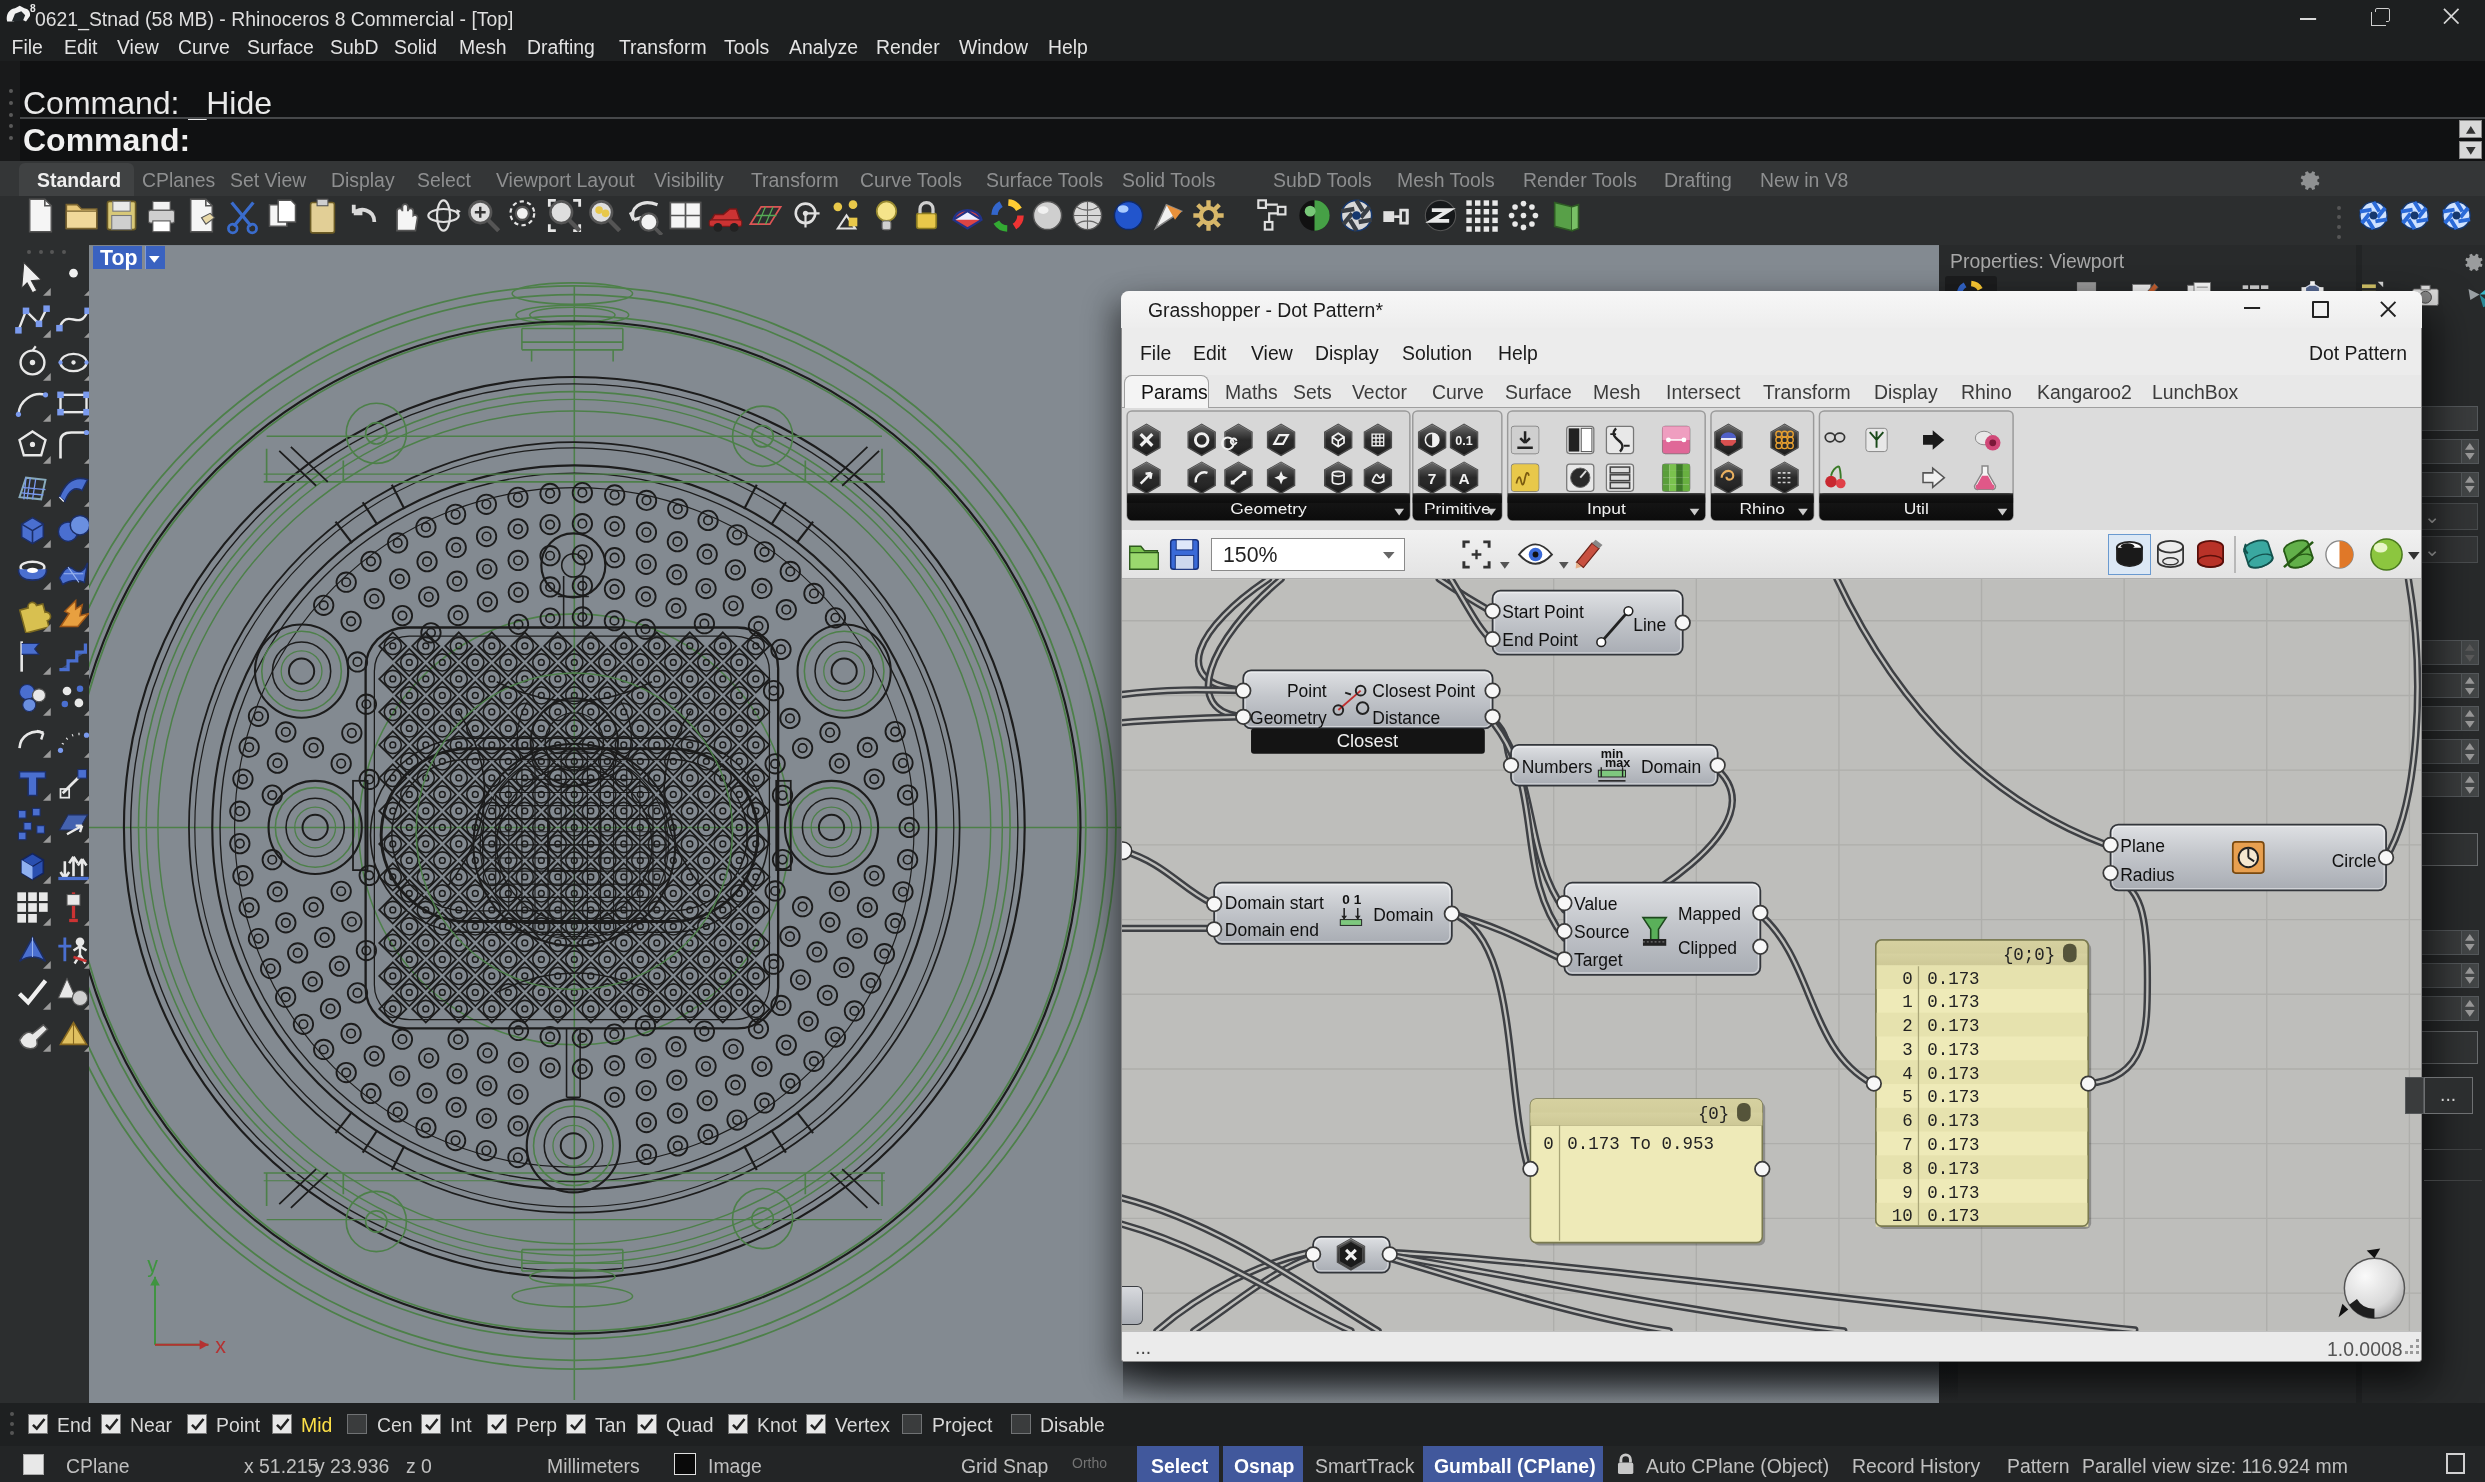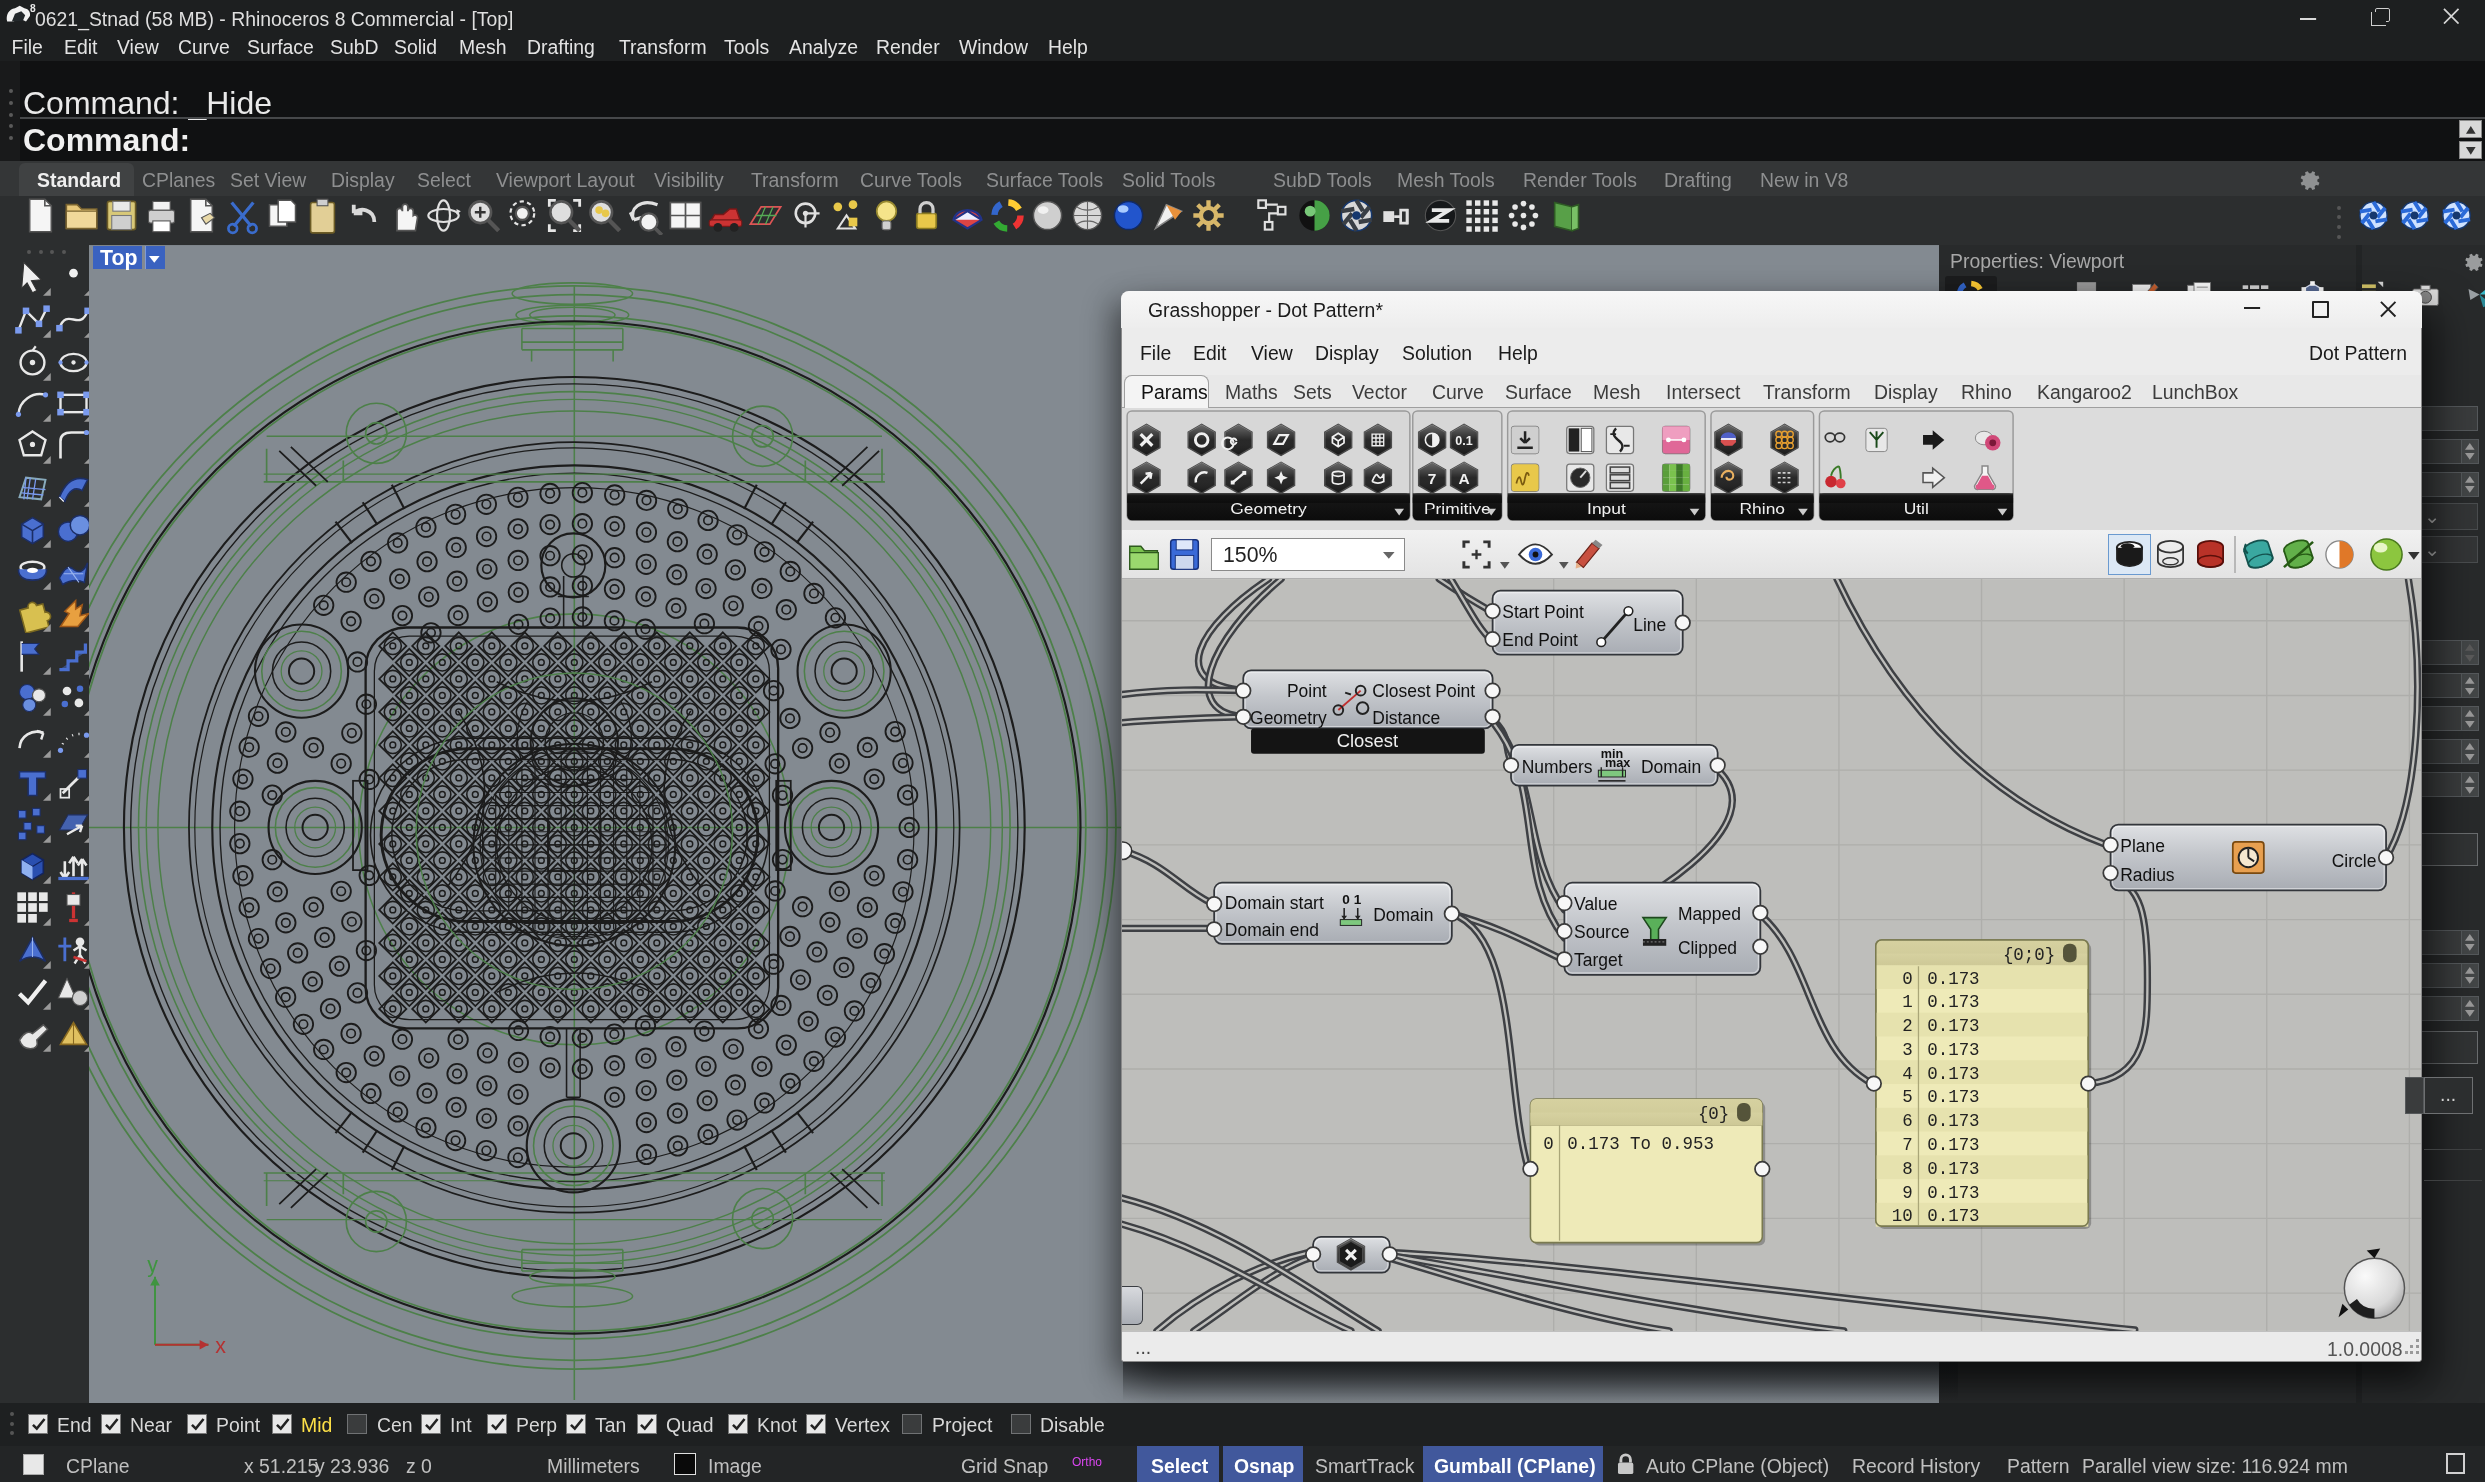--- a/index.html
+++ b/index.html
@@ -2766,21 +2766,21 @@
 <div class="abs" style="left:0;top:1446px;width:2485px;height:37px;background:#232526;"></div>
 <div class="abs" style="left:23px;top:1454px;width:21.3px;height:21.3px;border:1.9px solid #aaa;background:#e8e8e8;"></div>
 <div class="txt" style="left:66px;top:1455px;font-size:19.4px;color:#c0c0c0;">CPlane</div>
 <div class="txt" style="left:244px;top:1455px;font-size:19.4px;color:#c0c0c0;">x 51.215</div>
 <div class="txt" style="left:315px;top:1455px;font-size:19.4px;color:#c0c0c0;">y 23.936</div>
 <div class="txt" style="left:406px;top:1455px;font-size:19.4px;color:#c0c0c0;">z 0</div>
 <div class="txt" style="left:547px;top:1455px;font-size:19.4px;color:#c0c0c0;">Millimeters</div>
 <div class="abs" style="left:674px;top:1453px;width:22px;height:22px;background:#0a0a0a;border:1.9px solid #e0e0e0;"></div>
 <div class="txt" style="left:708px;top:1455px;font-size:19.4px;color:#c0c0c0;">Image</div>
 <div class="txt" style="left:961px;top:1455px;font-size:19.4px;color:#c0c0c0;">Grid Snap</div>
-<div class="txt" style="left:1072px;top:1455px;font-size:12px;color:#d946ef;">Ortho</div>
+<div class="txt" style="left:1072px;top:1455px;font-size:14px;color:#737373;">Ortho</div>
 <div class="abs" style="left:1137px;top:1446px;width:82px;height:37px;background:#41589c;"></div>
 <div class="txt" style="left:1151px;top:1455px;font-size:19.4px;font-weight:bold;color:#fff;">Select</div>
 <div class="abs" style="left:1223px;top:1446px;width:80px;height:37px;background:#41589c;"></div>
 <div class="txt" style="left:1234px;top:1455px;font-size:19.4px;font-weight:bold;color:#fff;">Osnap</div>
 <div class="txt" style="left:1315px;top:1455px;font-size:19.4px;color:#c0c0c0;">SmartTrack</div>
 <div class="abs" style="left:1423px;top:1446px;width:180px;height:37px;background:#41589c;"></div>
 <div class="txt" style="left:1434px;top:1455px;font-size:19.4px;font-weight:bold;color:#fff;">Gumball (CPlane)</div>
 <svg class="abs" style="left:1615px;top:1453px" width="21.3" height="23" viewBox="0 0 22 24">
 <rect x="3" y="10" width="16" height="12" rx="2" fill="#c8c8c8"></rect>
       <path d="M6 10 V7 a5 5 0 0110 0 v3" fill="none" stroke="#c8c8c8" stroke-width="3"></path>

